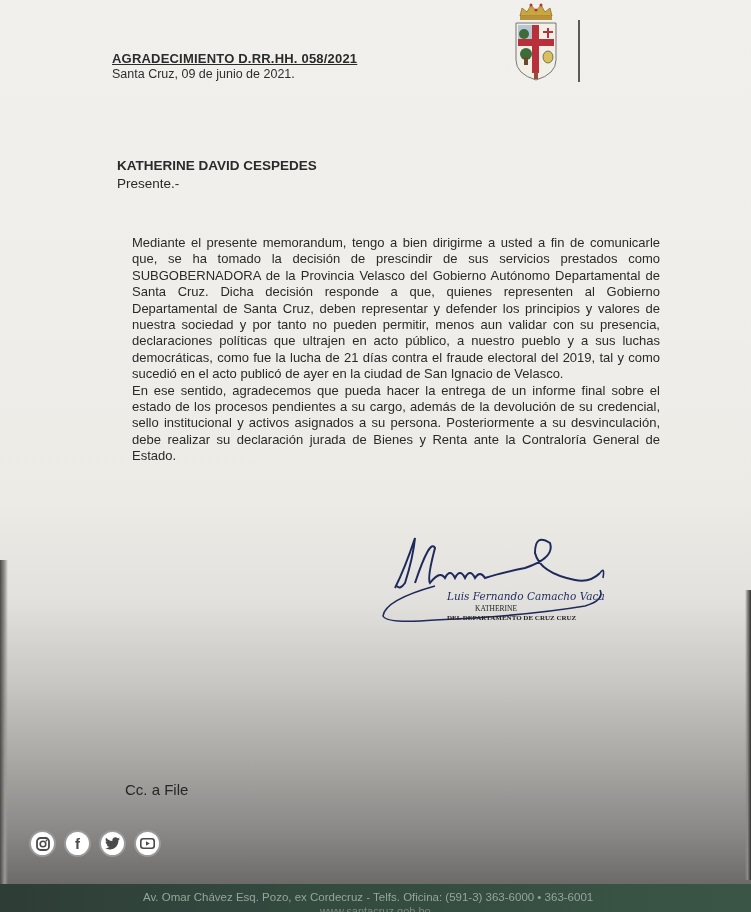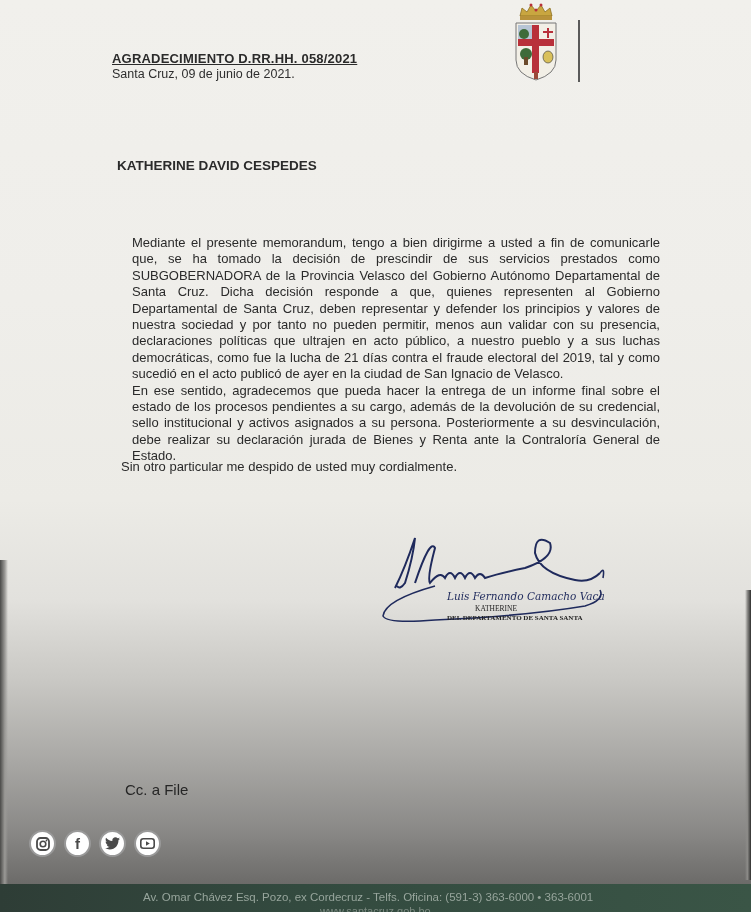--- a/index.html
+++ b/index.html
@@ -103,39 +103,39 @@
       <rect x="31" y="29" width="10" height="2" fill="#b8303a"></rect>
 
       <ellipse cx="36" cy="55" rx="5" ry="6" fill="#d9c05a" stroke="#333" stroke-width="0.6"></ellipse>
       <rect x="22" y="70" width="4" height="7" fill="#9a4a3a"></rect>
     </svg>
     <div class="logo-divider"></div>
   </div>
 
   <div class="recipient">
     <div class="recipient-name">KATHERINE DAVID CESPEDES</div>
+    <div>Presente.-</div>
   </div>
 
   <div class="body-text">
     <p>Mediante el presente memorandum, tengo a bien dirigirme a usted a fin de comunicarle que, se ha tomado la decisión de prescindir de sus servicios prestados como SUBGOBERNADORA de la Provincia Velasco del Gobierno Autónomo Departamental de Santa Cruz. Dicha decisión responde a que, quienes representen al Gobierno Departamental de Santa Cruz, deben representar y defender los principios y valores de nuestra sociedad y por tanto no pueden permitir, menos aun validar con su presencia, declaraciones políticas que ultrajen en acto público, a nuestro pueblo y a sus luchas democráticas, como fue la lucha de 21 días contra el fraude electoral del 2019, tal y como sucedió en el acto publicó de ayer en la ciudad de San Ignacio de Velasco.</p>
     <p>En ese sentido, agradecemos que pueda hacer la entrega de un informe final sobre el estado de los procesos pendientes a su cargo, además de la devolución de su credencial, sello institucional y activos asignados a su persona. Posteriormente a su desvinculación, debe realizar su declaración jurada de Bienes y Renta ante la Contraloría General de Estado.</p>
   </div>
 
-  <div class="closing">Sin otro particular me despido de usted muy cordialmente.</div>
 
   <div class="signature">
     <svg width="240" height="100" viewBox="0 0 240 100" style="position:absolute;left:0;top:0;">
       <path d="M20 60 Q30 40 40 10 Q38 30 30 55 Q25 62 22 58" fill="none" stroke="#1f2a5c" stroke-width="2"></path>
       <path d="M40 55 Q55 10 60 20 Q52 50 55 55 Q65 42 70 50 Q75 40 80 50 Q85 40 90 50 Q95 40 100 50 Q105 42 110 50 Q125 45 150 40 Q180 30 175 15 Q160 5 160 25 Q165 45 200 52 Q215 55 225 45" fill="none" stroke="#1f2a5c" stroke-width="2"></path>
       <path d="M225 45 Q230 38 228 50" fill="none" stroke="#1f2a5c" stroke-width="1.6"></path>
       <path d="M60 58 Q10 72 8 88 Q12 96 60 92 Q150 88 210 78 Q230 72 225 62" fill="none" stroke="#1f2a5c" stroke-width="1.6"></path>
     </svg>
     <div class="sig-name">Luis Fernando Camacho Vaca</div>
     <div class="sig-title">KATHERINE</div>
-    <div class="sig-dept">DEL DEPARTAMENTO DE SANTA SANTA</div>
+    <div class="sig-dept">DEL DEPARTAMENTO DE CRUZ CRUZ</div>
   </div>
 
   <div class="cc">Cc. a File</div>
 
   <div class="footer-band">
     <div class="footer-line1">Av. Omar Chávez Esq. Pozo, ex Cordecruz - Telfs. Oficina: (591-3) 363-6000 • 363-6001</div>
     <div class="footer-line2">www.santacruz.gob.bo</div>
   </div>
 
   <div class="watermark">

